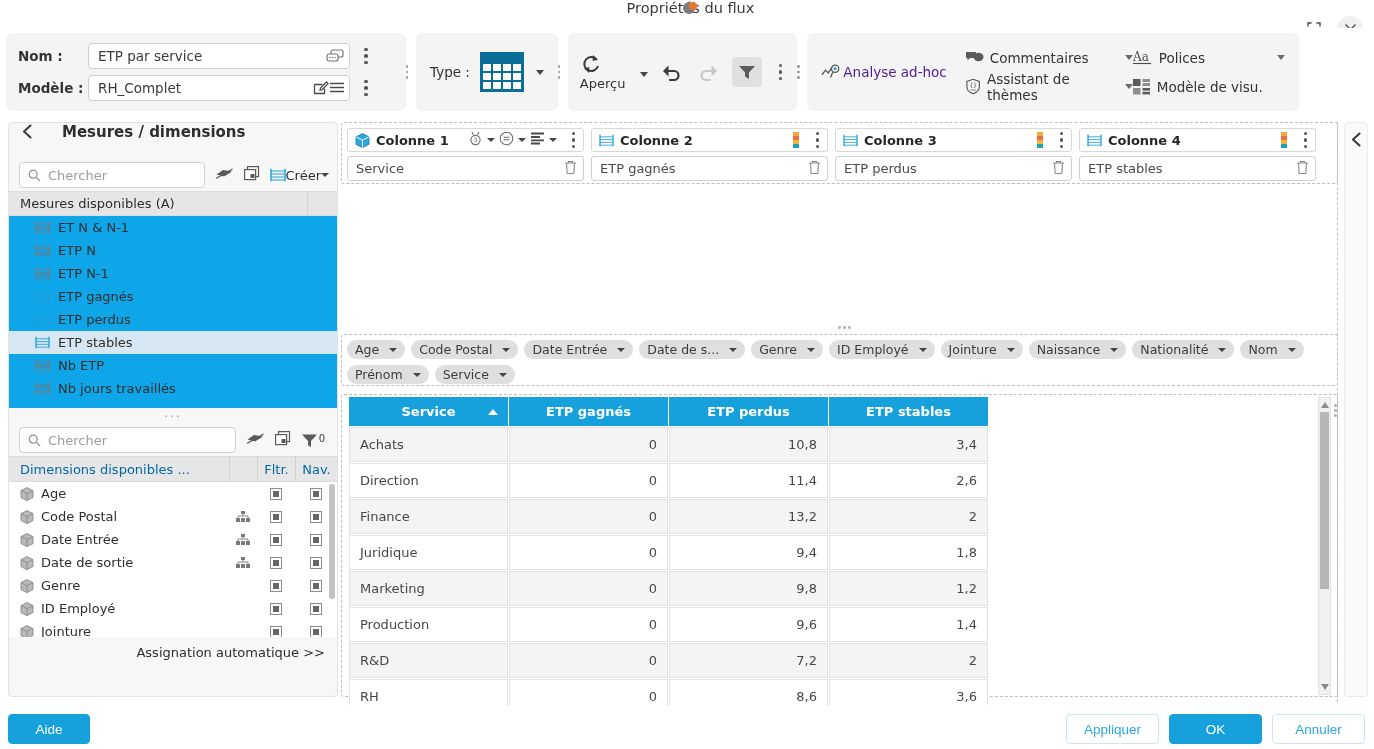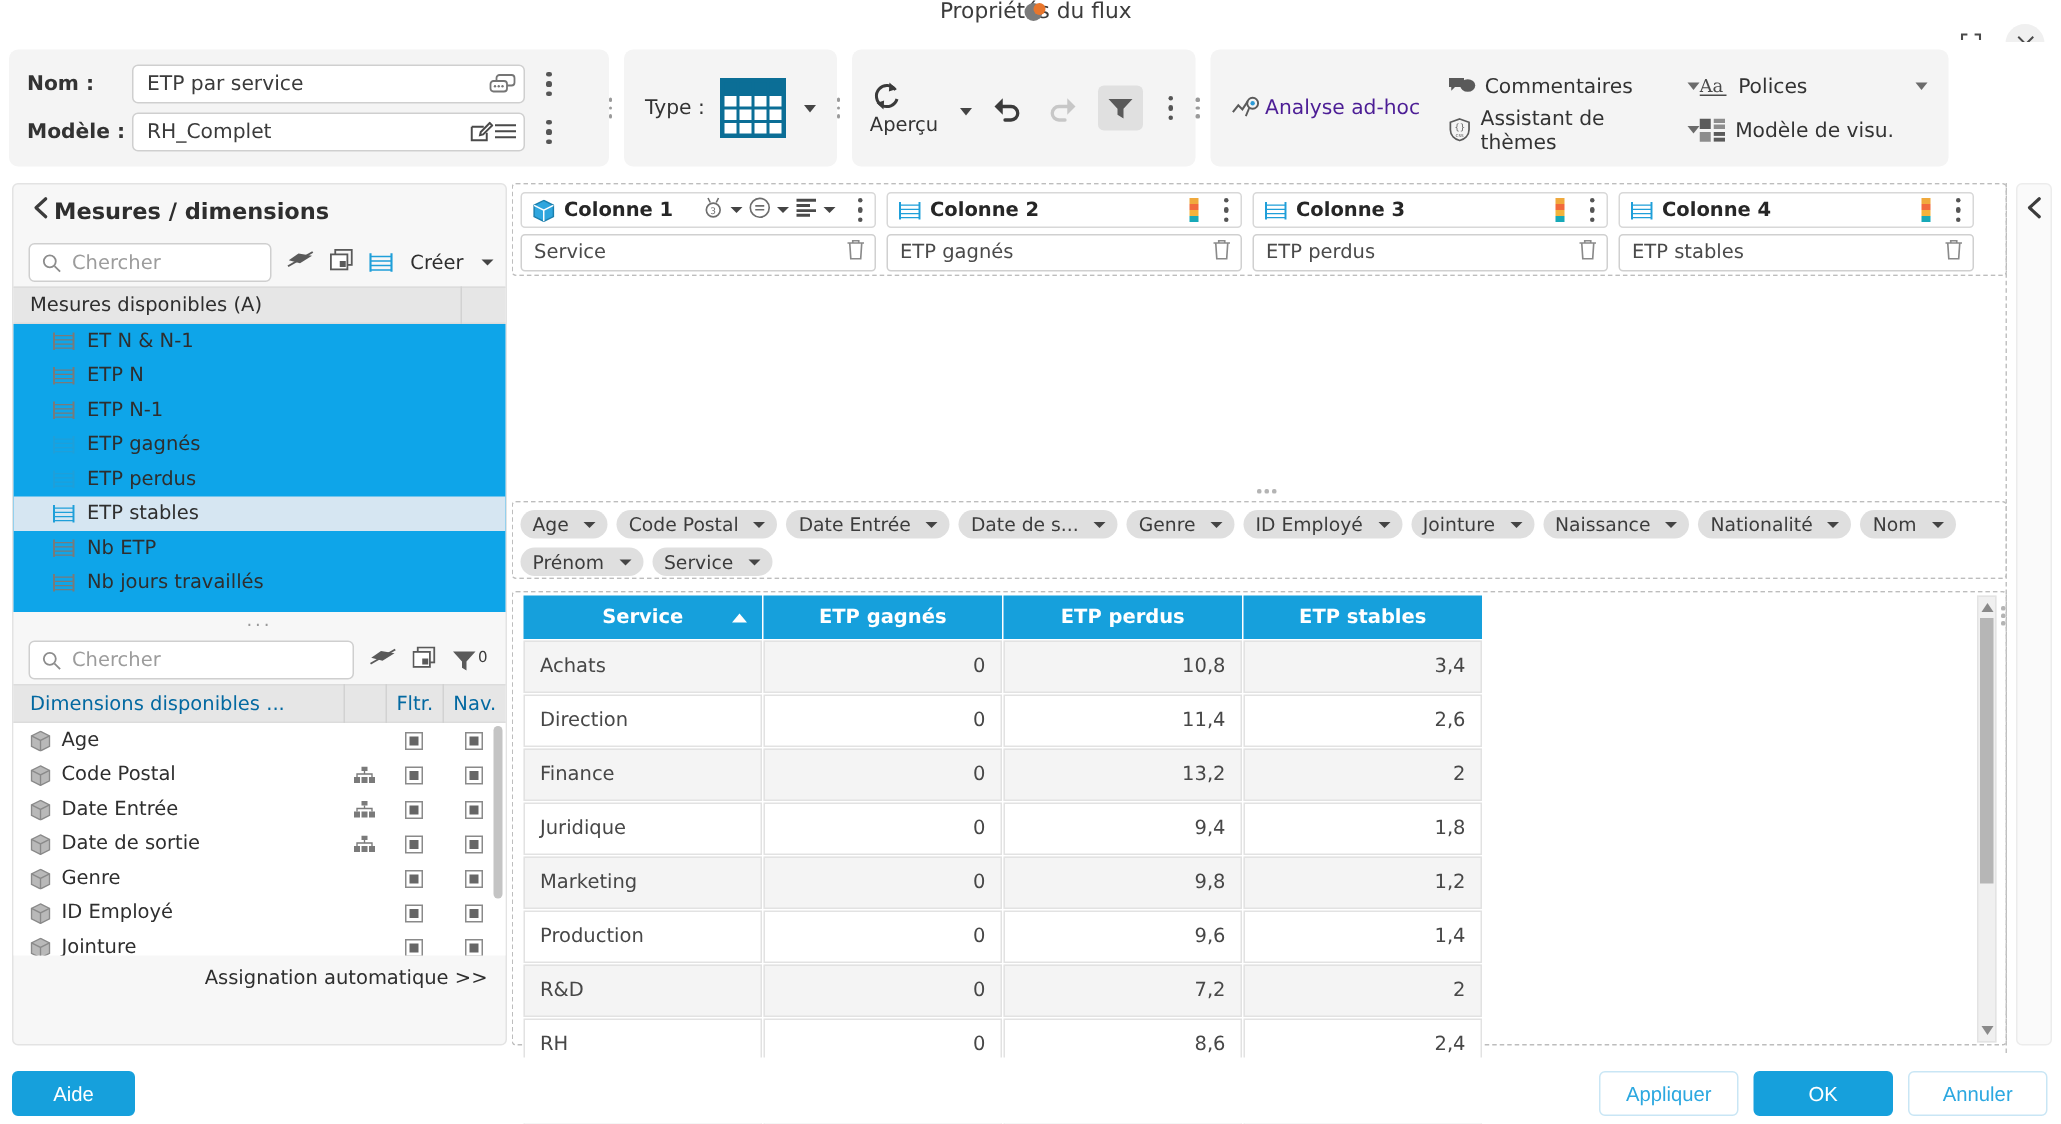--- a/index.html
+++ b/index.html
@@ -81,21 +81,21 @@
   .twocol { display:flex; }
   .tc-col { display:flex; flex-direction:column; gap:7px; }
   .tc-item { display:flex; align-items:center; gap:6px; font-size:13.5px; color:#333; height:22px; }
   .tc-item .cr { margin-left:auto; }
 
   
   .lpanel {
     position:absolute; left:8px; top:122px; width:330px; height:575px;
     background:#f7f7f7; border:1px solid #e3e3e3; border-radius:4px;
   }
-  .lp-head { height:36px; display:flex; align-items:center; padding-left:12px; gap:2px; }
+  .lp-head { height:36px; display:flex; padding-left:12px; gap:28px; }
   .lp-head .bk { font-size:17px; color:#3c3c3c; }
   .lp-head .tt { font-size:15px; font-weight:bold; color:#2e2e2e; }
   .srchrow { display:flex; align-items:center; padding:0 8px 0 10px; height:32px; gap:10px; }
   .srch {
     flex:1; height:26px; border:1px solid #cfcfcf; border-radius:4px; background:#fff;
     display:flex; align-items:center; padding-left:8px; gap:7px; color:#9a9a9a; font-size:13px;
   }
   .srch .ph { color:#9c9c9c; }
   .tbl-hdr {
     background:#e6e6e6; height:25px; display:flex; align-items:center;
@@ -436,21 +436,21 @@
             <path d="M1 11.5L17.5 2" stroke="#5a5a5a" stroke-width="1.3"></path>
           </svg>
       </span>
       <span>
         <svg width="16" height="15" viewBox="0 0 16 15">
             <rect x="3.5" y="0.6" width="11" height="10" fill="none" stroke="#5a5a5a" stroke-width="1.2"></rect>
             <rect x="0.6" y="3.6" width="11" height="10" fill="#fff" stroke="#5a5a5a" stroke-width="1.2"></rect>
             <rect x="6.5" y="8" width="4" height="4" fill="#5a5a5a"></rect>
           </svg>
       </span>
-      <span style="display:flex;align-items:center;gap:12px">
+      <span style="display:flex;align-items:center;gap:0">
         <svg width="16" height="14" viewBox="0 0 16 14">
             <path d="M1 0.8v12.4M15 0.8v12.4" stroke="#1f9fd9" stroke-width="1.4"></path>
             <path d="M1 3h14M1 6h14M1 9h14M1 12h14" stroke="#1f9fd9" stroke-width="1"></path>
           </svg>
         <span style="font-size:13px;color:#2e2e2e">Créer</span>
         <span class="caret sm"></span>
       </span>
     </div>
 
     <div class="tbl-hdr">
@@ -957,21 +957,21 @@
             <tr class="alt">
               <td class="lbl">R&amp;D</td>
               <td class="num">0</td>
               <td class="num">7,2</td>
               <td class="num">2</td>
             </tr>
             <tr>
               <td class="lbl">RH</td>
               <td class="num">0</td>
               <td class="num">8,6</td>
-              <td class="num">2,4</td>
+              <td class="num">3,6</td>
             </tr>
             <tr class="alt">
               <td class="lbl">SI</td>
               <td class="num">0</td>
               <td class="num">12,6</td>
               <td class="num">1,8</td>
             </tr>
           </tbody>
       </table>
       <span class="tsb">

